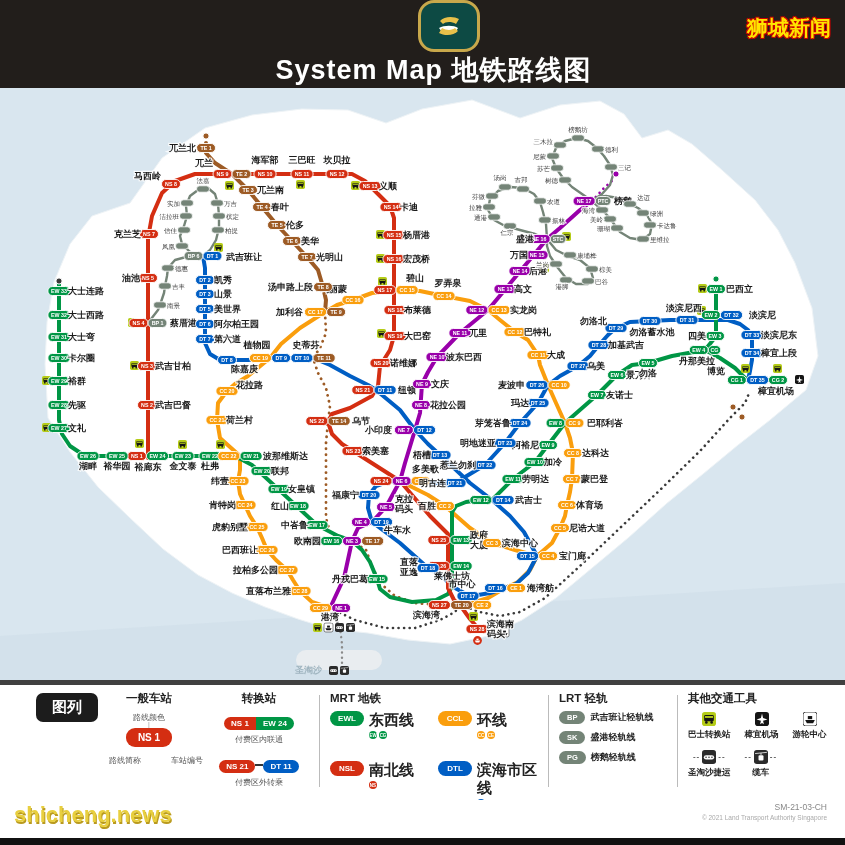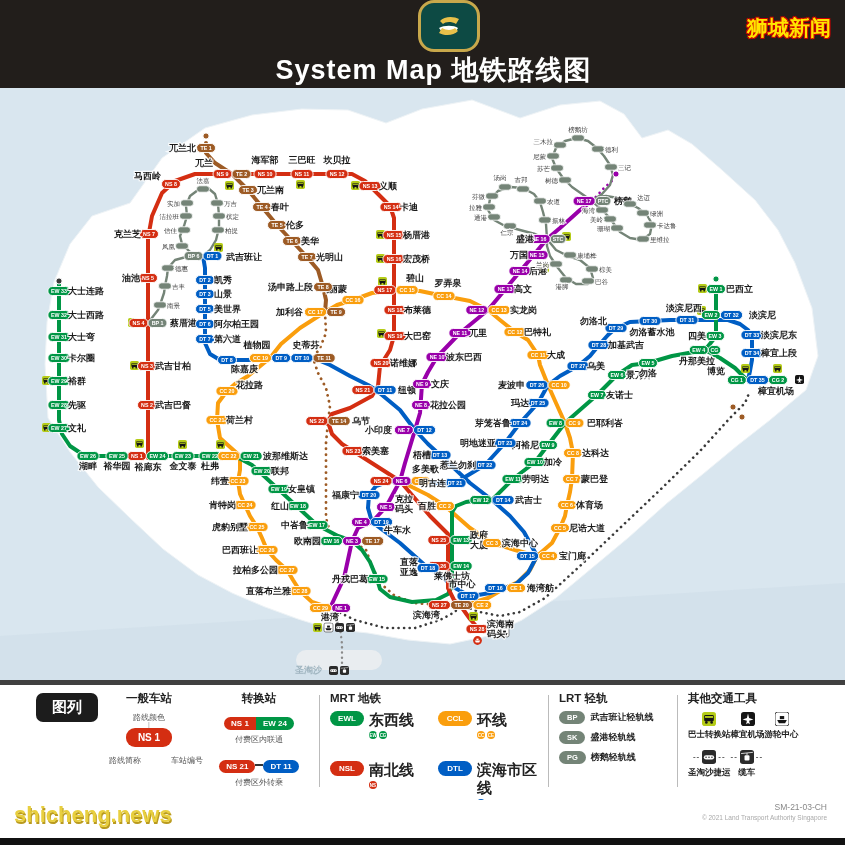--- a/index.html
+++ b/index.html
@@ -39,21 +39,21 @@
   .subdot{width:8px;height:8px;border-radius:50%;color:#fff;font-size:4.5px;font-weight:700;
           display:flex;align-items:center;justify-content:center;}
   .constr{display:inline-flex;align-items:center;gap:6px;border:1px solid #999;border-radius:4px;
           padding:2px 8px;font-size:9px;color:#333;background:#fff;}
   .constr b{letter-spacing:2px;font-size:9px;color:#222;}
   .lg-lrt{width:108px;}
   .lrt-item{display:flex;margin-bottom:7px;}
   .lrt-pill{background:#748477;color:#fff;font-size:7.5px;font-weight:800;border-radius:8px;padding:2px 8px;}
   .lrt-name{font-size:9px;font-weight:700;color:#222;margin-left:5px;}
   .lg-other{width:158px;}
-  .oth-row{display:flex;margin-bottom:8px;align-items:flex-end;}
+  .oth-row{display:flex;gap:14px;margin-bottom:8px;align-items:flex-end;}
   .oth-item{text-align:center;font-size:8.5px;font-weight:700;color:#222;}
   .oth-item .ic{display:flex;align-items:center;justify-content:center;gap:2px;margin-bottom:3px;height:15px;}
   .dashmark{color:#555;font-size:8px;letter-spacing:1px;}
   
   .foot{position:absolute;left:0;top:800px;width:845px;height:38px;background:#fff;}
   .watermark{position:absolute;left:14px;top:2px;font-size:22px;font-weight:800;color:#e8cf3f;
              text-shadow:1px 2px 0 #b99a1f;}
   .mapcode{position:absolute;right:18px;top:2px;font-size:8.5px;color:#888;}
   .copyr{position:absolute;right:18px;top:14px;font-size:6.5px;color:#aaa;}
   .bbar{position:absolute;left:0;top:838px;width:845px;height:7px;background:#111;}

